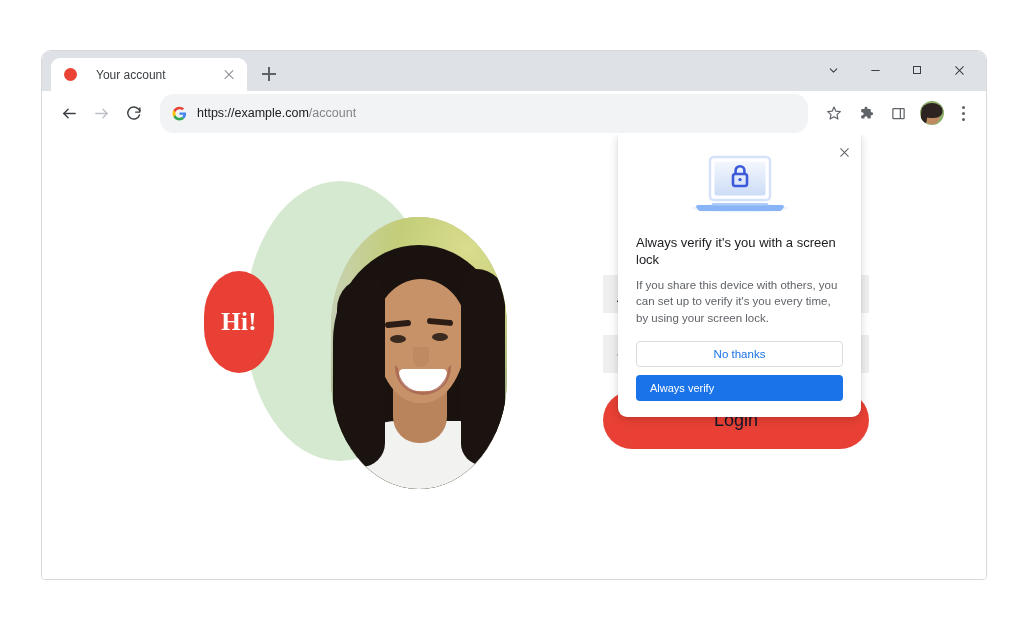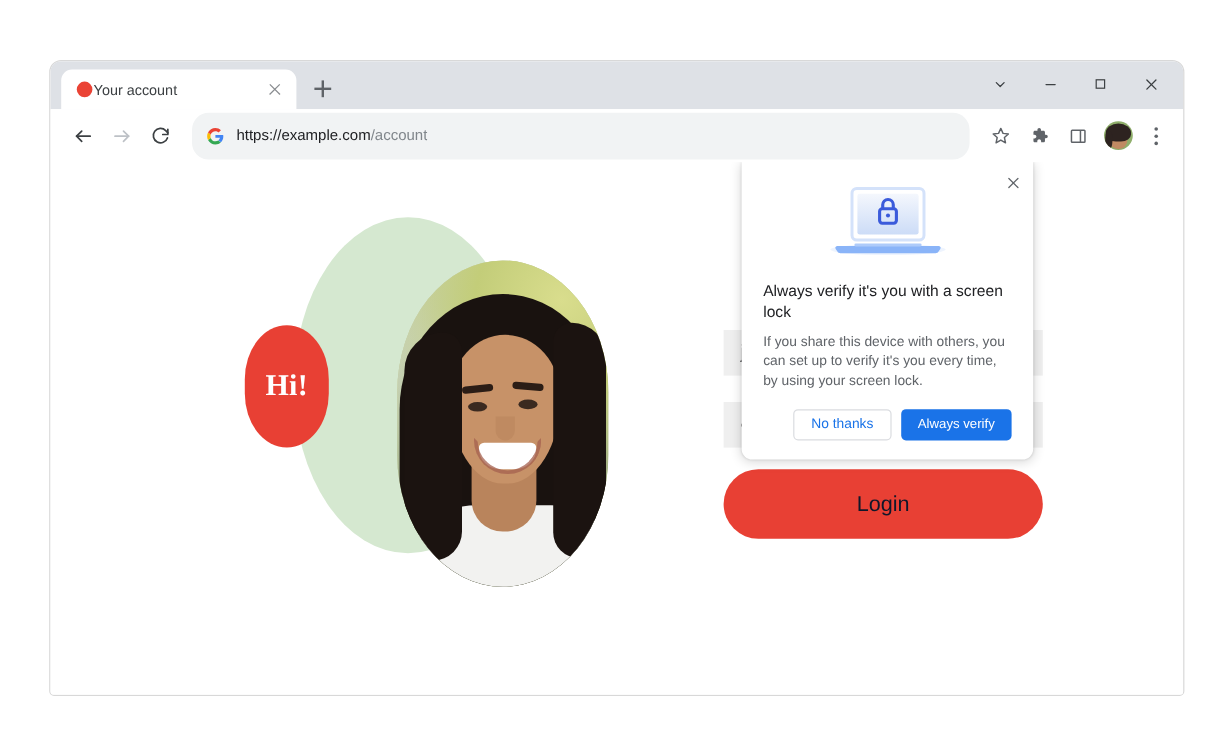--- a/index.html
+++ b/index.html
@@ -45,21 +45,21 @@
   .tab {
     position: relative;
     display: flex;
     align-items: center;
     height: 33px;
     width: 196px;
     background: #ffffff;
     border-radius: 9px 9px 0 0;
     padding: 0 10px 0 13px;
     box-sizing: border-box;
-    gap: 1px;
+    gap: 19px;
   }
   .tab-favicon {
     width: 13px;
     height: 13px;
     border-radius: 50%;
     background: #ea4335;
     flex: 0 0 auto;
   }
   .tab-title {
     flex: 1 1 auto;
@@ -533,20 +533,21 @@
     color: #5f6368;
     padding: 0 18px;
     margin-top: 8px;
     line-height: 1.45;
   }
   .bubble-actions {
     display: flex;
     justify-content: flex-end;
     gap: 8px;
     padding: 14px 18px 0 18px;
+    flex-direction: column;
   }
   .btn-text {
     height: 26px;
     padding: 0 14px;
     border: 1px solid #dadce0;
     border-radius: 4px;
     background: #ffffff;
     color: #1a73e8;
     font-size: 11.5px;
     display: flex;

